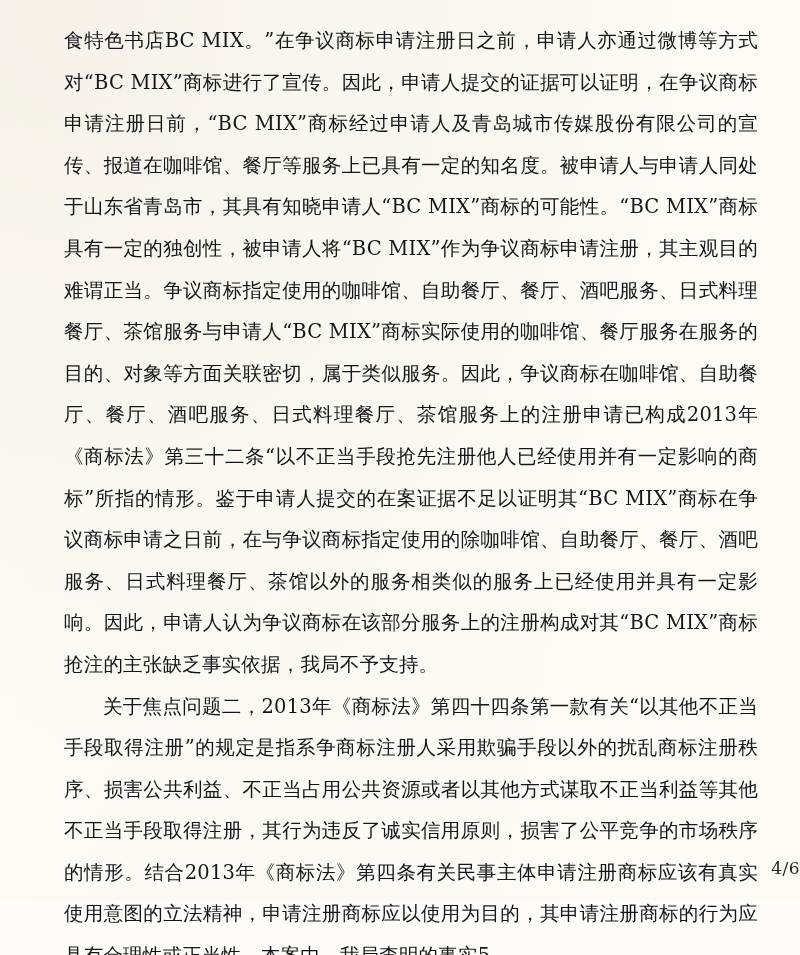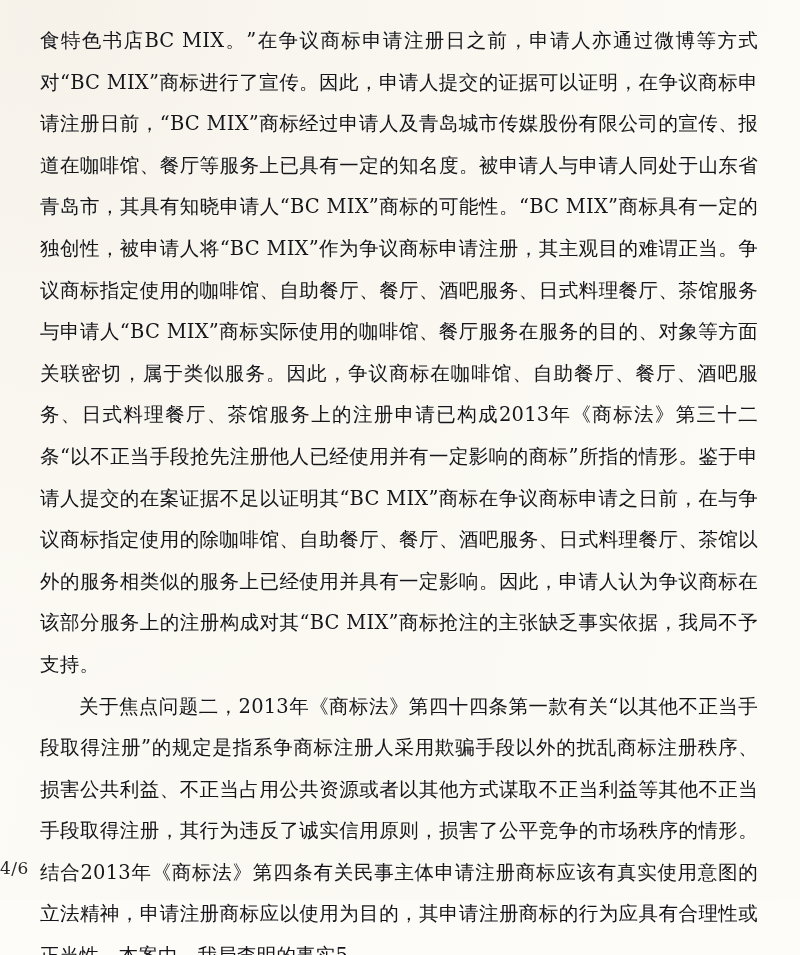--- a/index.html
+++ b/index.html
@@ -13,21 +13,21 @@
     font-family: "DejaVu Serif", "Liberation Serif", serif;
     color: #1a1a1a;
     overflow: hidden;
   }
   .page {
     position: relative;
     width: 800px;
     height: 900px;
     background: #fdfbf6;
     box-sizing: border-box;
-    padding: 20px 42px 0 40px;
+    padding: 20px 42px 0 64px;
   }
   
   .page::before {
     content: "";
     position: absolute;
     inset: 0;
     background:
       linear-gradient(100deg, rgba(255,255,255,0.0) 0%, rgba(250,247,240,0.55) 45%, rgba(255,255,255,0.0) 100%),
       radial-gradient(ellipse at 10% 0%, rgba(236,230,218,0.45) 0%, rgba(255,255,255,0) 60%);
     pointer-events: none;
@@ -47,21 +47,21 @@
     text-justify: inter-ideograph;
   }
   .para.indent {
     text-indent: 2em;
   }
   .page-number {
     position: absolute;
     left: 0;
     right: 0;
     bottom: 22px;
-    text-align: left;
+    text-align: right;
     font-size: 17px;
     font-family: "DejaVu Serif", "Liberation Serif", serif;
     color: #27272b;
     letter-spacing: 0.5px;
   }
 </style>
 </head>
 <body>
 
 <div class="page">

